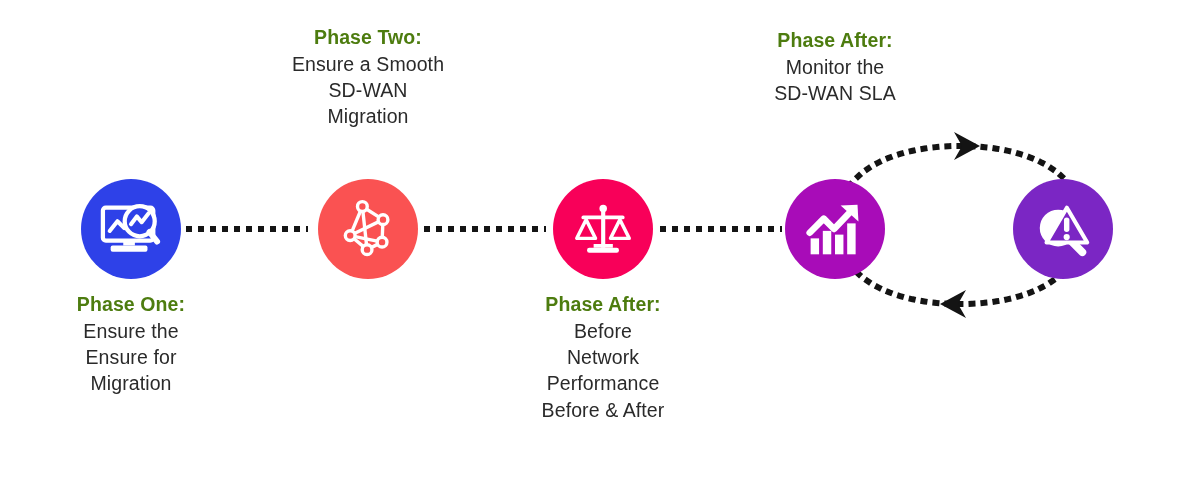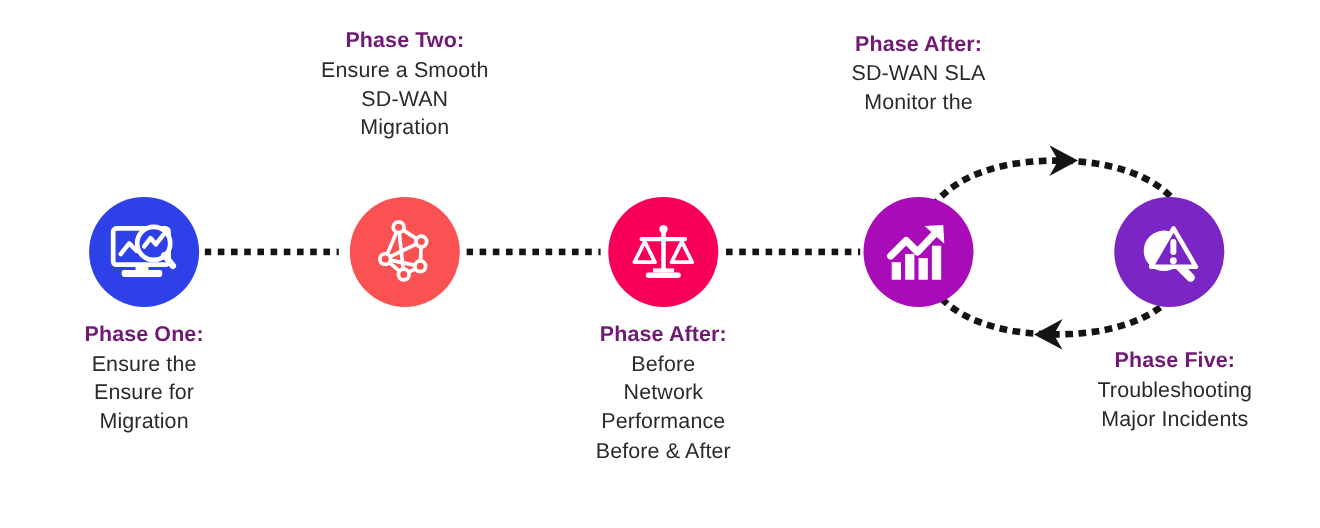--- a/index.html
+++ b/index.html
@@ -34,21 +34,21 @@
     position: absolute;
     text-align: center;
     line-height: 1.34;
     font-size: 19.5px;
     color: #2a2a2a;
     letter-spacing: 0.1px;
   }
   .phase-title {
     display: block;
     font-weight: 700;
-    color: #701a75;
+    color: #4d7c0f;
     font-size: 19.5px;
     margin-bottom: 1px;
   }
   .phase-line { display: block; font-weight: 400; }
 
   
   .dots {
     position: absolute;
     height: 6px;
     background-image: linear-gradient(to right, #141414 0 6px, rgba(0,0,0,0) 6px 12px);
@@ -177,37 +177,32 @@
           <rect x="45" y="26" width="9" height="33"></rect>
         </g>
 
         <polyline points="5,36 20,21 31,32 51,11" fill="none" stroke="#ffffff" stroke-width="7" stroke-linecap="round" stroke-linejoin="round"></polyline>
         <polygon points="56,6 57,24 38,7" fill="#ffffff"></polygon>
       </svg>
     </span>
   </div>
   <div class="phase-text" style="left:735px; top:27px; width:200px;">
     <span class="phase-title">Phase After:</span>
+    <span class="phase-line">Monitor the</span>
     <span class="phase-line">SD-WAN SLA</span>
-    <span class="phase-line">Monitor the</span>
   </div>
 
   <div class="node" style="left:1013px; top:179px; width:100px; height:100px; background:#7B26C4;">
     <span>
       <svg width="62" height="62" viewBox="0 0 64 64" xmlns="http://www.w3.org/2000/svg">
 
         <circle cx="27" cy="31" r="19" fill="#ffffff"></circle>
 
         <line x1="41" y1="45" x2="52" y2="56" stroke="#ffffff" stroke-width="8" stroke-linecap="round"></line>
 
         <path d="M36 10 L57 46 H15 Z" fill="#7B26C4" stroke="#ffffff" stroke-width="4.2" stroke-linejoin="round"></path>
         <rect x="33" y="20" width="5.6" height="15" rx="2.8" fill="#ffffff"></rect>
         <circle cx="35.8" cy="40.3" r="3.2" fill="#ffffff"></circle>
       </svg>
     </span>
   </div>
-  <div class="phase-text" style="left:953px; top:315px; width:230px;">
-    <span class="phase-title">Phase Five:</span>
-    <span class="phase-line">Troubleshooting</span>
-    <span class="phase-line">Major Incidents</span>
-  </div>
 
 </div>
 
 </body></html>

